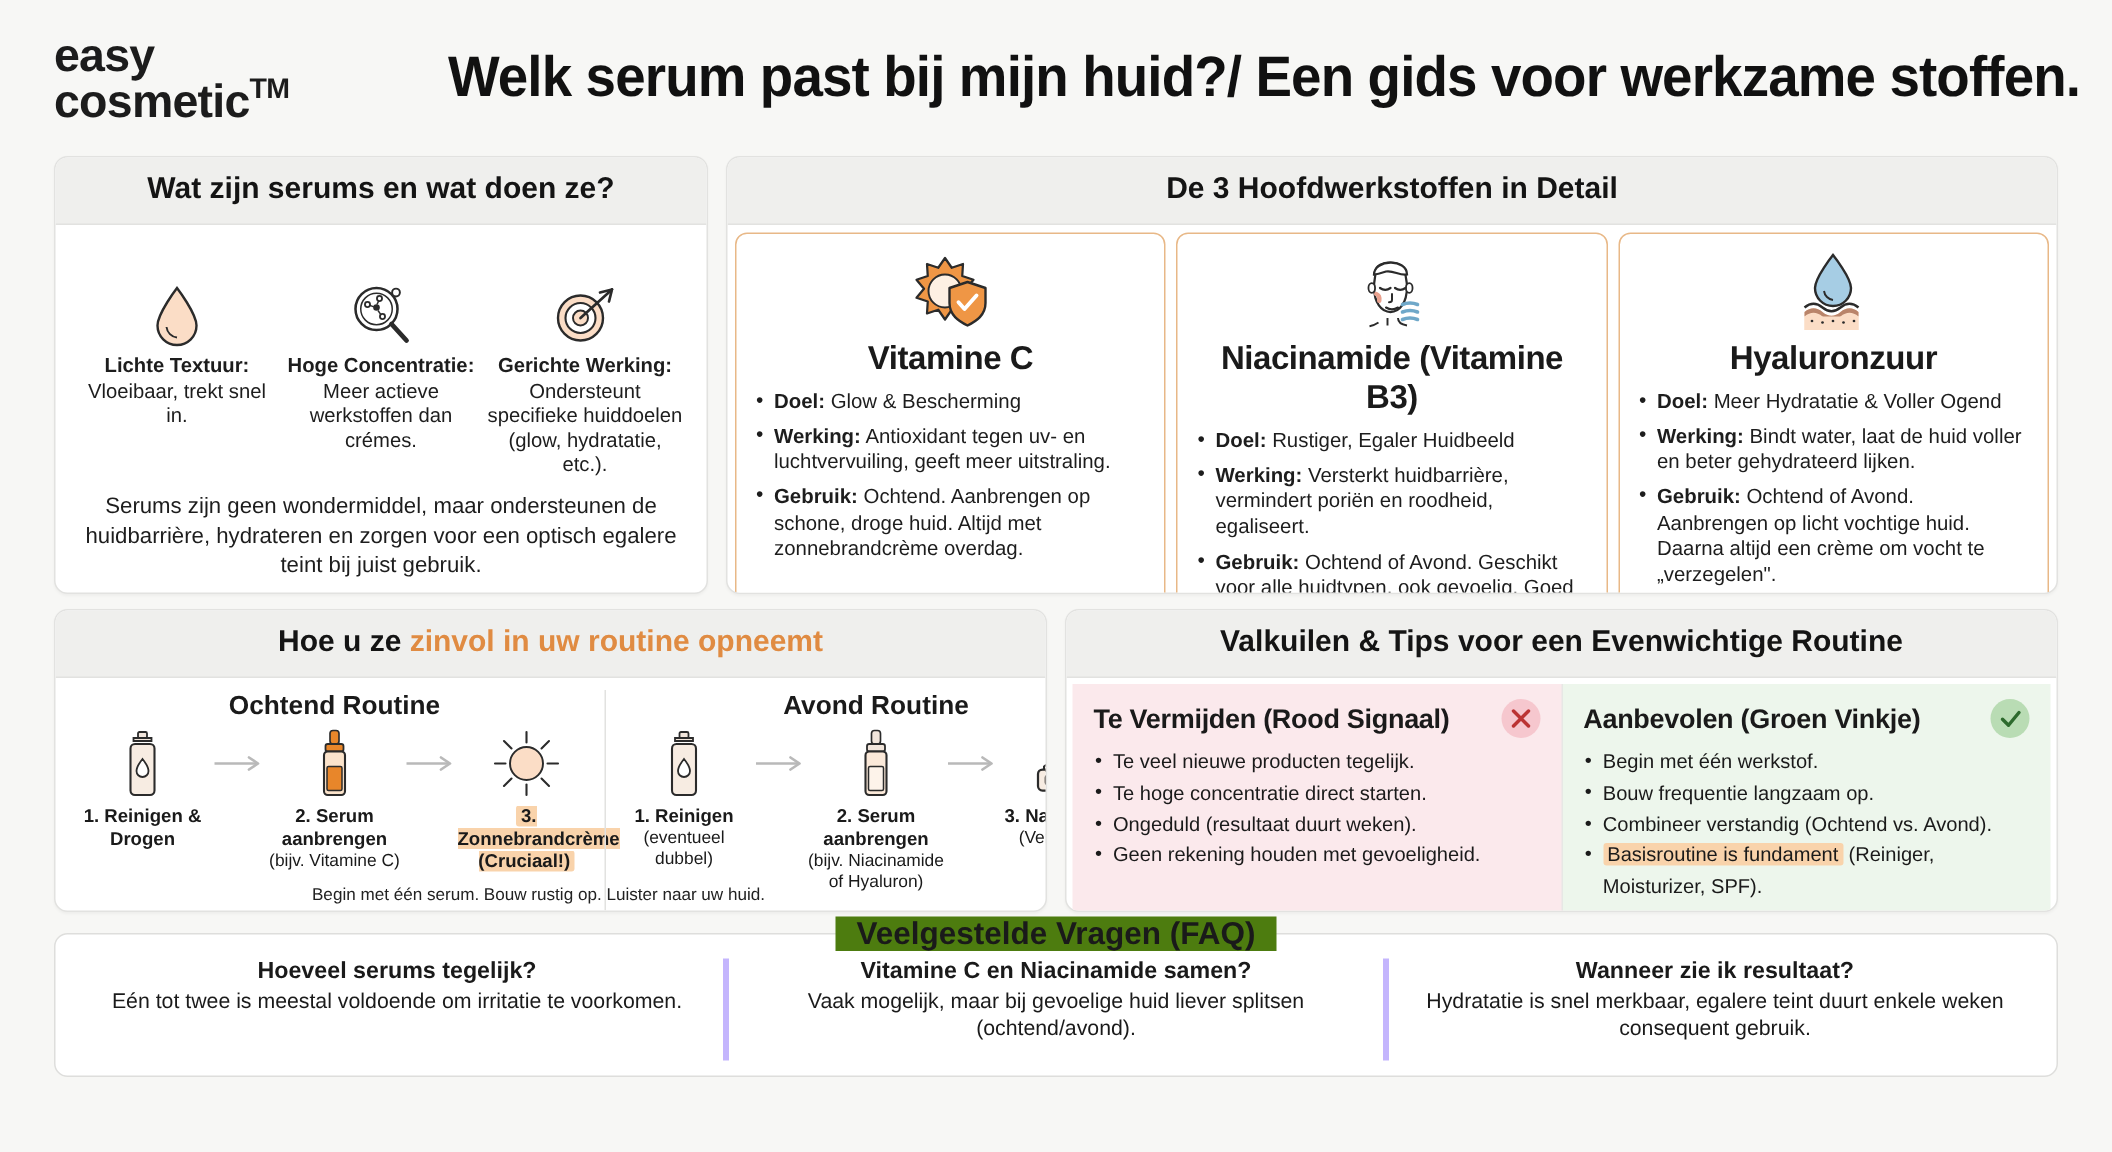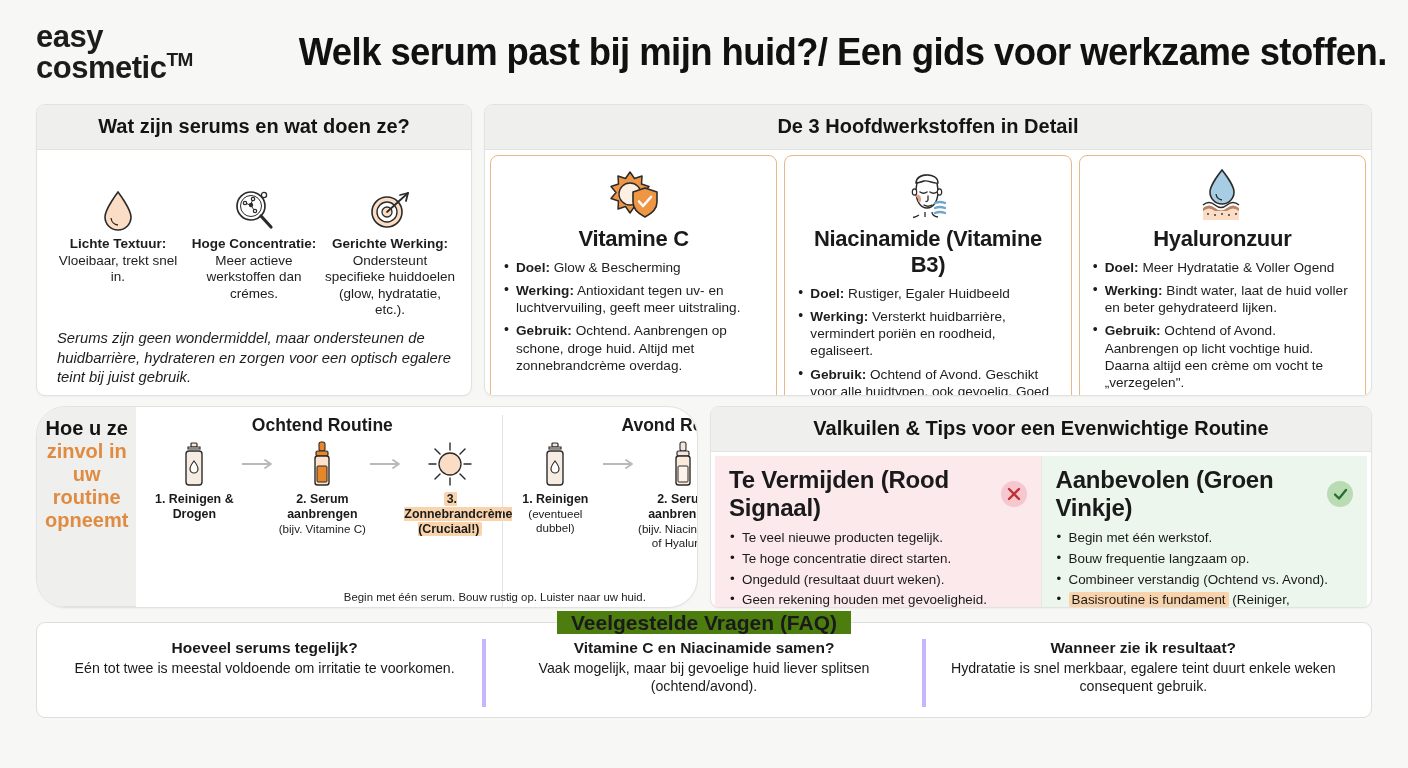--- a/index.html
+++ b/index.html
@@ -41,42 +41,42 @@
   .card-left { flex: 0 0 436px; display: flex; flex-direction: column; gap: 22px; }
   .card-right { flex: 1 1 auto; display: flex; flex-direction: column; }
 
   .left-body { padding: 14px 14px 10px; display: flex; flex-direction: column; height: 100%; }
   .feature-row { display: flex; gap: 2px; }
   .feature { flex: 1 1 0; text-align: center; padding: 0 2px; }
   .feature .ficon { height: 50px; display: flex; align-items: center; justify-content: center; }
   .feature .ftext { font-size: 13.5px; line-height: 1.23; color: #1d1d1d; }
   .feature .ftext b { font-weight: 800; }
   .left-note {
-    margin-top: auto; padding: 10px 6px 8px; 
-    font-size: 14.8px; line-height: 1.33; color: #1d1d1d; font-style: italic;
+    margin-top: auto; padding: 10px 6px 8px; text-align: center;
+    font-size: 14.8px; line-height: 1.33; color: #1d1d1d;
   }
 
   .ing-wrap { display: flex; gap: 7px; padding: 5px; height: 100%; }
   .ing {
     flex: 1 1 0; border: 1px solid #e8b887; border-radius: 8px; background: #fff;
     padding: 10px 12px 8px; display: flex; flex-direction: column;
   }
   .ing .iicon { height: 58px; display: flex; align-items: center; justify-content: center; }
   .ing h3 { text-align: center; font-size: 22px; font-weight: 800; margin: 2px 0 7px; letter-spacing: -0.3px; }
   .ing ul { list-style: none; }
   .ing li {
     position: relative; padding-left: 13px; font-size: 13.6px; line-height: 1.26;
     margin-bottom: 6px; color: #1d1d1d;
   }
   .ing li::before { content: "•"; position: absolute; left: 1px; top: -1px; font-size: 14px; }
   .ing li b { font-weight: 800; }
 
   
   .row2 { display: flex; gap: 12px; padding: 10px 36px 0; height: 212px; }
-  .card-routine { flex: 0 0 662px; display: flex; flex-direction: row; border-radius: 30px; }
+  .card-routine { flex: 0 0 662px; display: flex; flex-direction: column; }
   .card-tips { flex: 1 1 auto; display: flex; flex-direction: column; }
 
   .routine-body { display: flex; flex: 1 1 auto; position: relative; padding: 8px 6px 0; }
   .routine-col { flex: 1 1 0; padding: 0 6px; }
   .routine-col + .routine-col { border-left: 1px solid #e2e2e0; }
   .routine-title { text-align: center; font-size: 17.5px; font-weight: 800; margin-bottom: 4px; }
   .steps { display: flex; align-items: flex-start; justify-content: center; }
   .step { flex: 0 0 auto; width: 92px; text-align: center; }
   .step .sicon { height: 48px; display: flex; align-items: center; justify-content: center; }
   .step .slabel { font-size: 12.4px; font-weight: 800; line-height: 1.2; margin-top: 4px; }
@@ -86,21 +86,21 @@
   .routine-foot {
     position: absolute; left: 0; right: 16px; bottom: 4px; text-align: center;
     font-size: 11.4px; color: #222;
   }
 
   .tips-body { display: flex; flex: 1 1 auto; padding: 4px 4px 8px; }
   .tips-col { flex: 1 1 0; padding: 10px 14px 10px; }
   .tips-bad { background: #fbe9ec; border-right: 1px solid #e7e7e5; }
   .tips-good { background: #edf6ec; }
   .tips-head { display: flex; align-items: center; justify-content: space-between; margin-bottom: 6px; }
-  .tips-head h4 { font-size: 24px; font-weight: 800; letter-spacing: -0.2px; }
+  .tips-head h4 { font-size: 18px; font-weight: 800; letter-spacing: -0.2px; }
   .badge { width: 26px; height: 26px; border-radius: 50%; display: flex; align-items: center; justify-content: center; flex: 0 0 26px; }
   .badge-bad { background: #f6c7ce; }
   .badge-good { background: #b9dcb4; }
   .tips-col ul { list-style: none; }
   .tips-col li { position: relative; padding-left: 13px; font-size: 13.4px; line-height: 1.55; }
   .tips-col li::before { content: "•"; position: absolute; left: 1px; top: -1px; }
 
   
   .faq-wrap { padding: 14px 36px 0; position: relative; }
   .faq-card { border: 1px solid #dededc; border-radius: 9px; background: #fff; height: 96px; padding: 16px 10px 10px; display: flex; }

